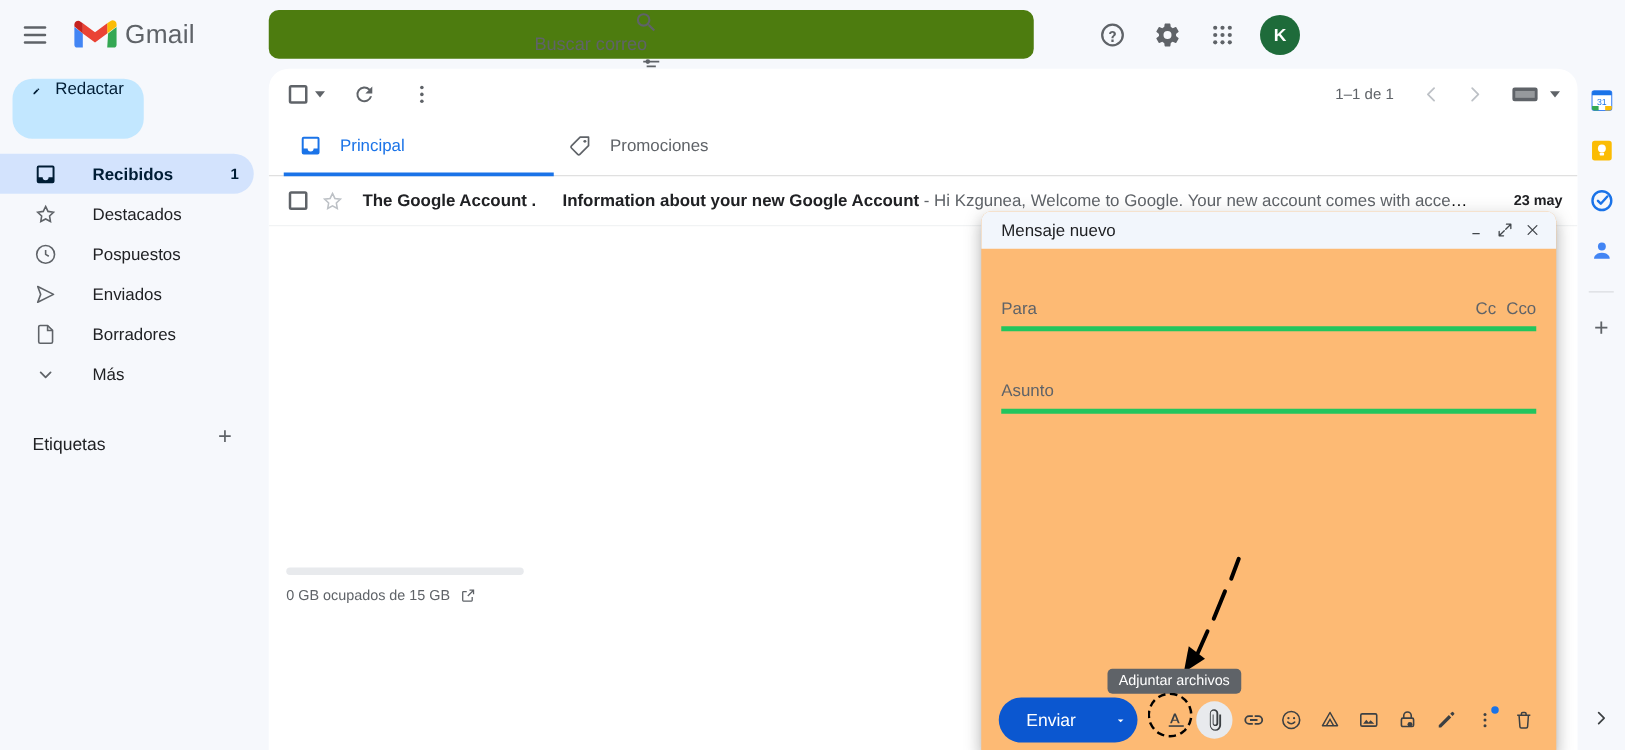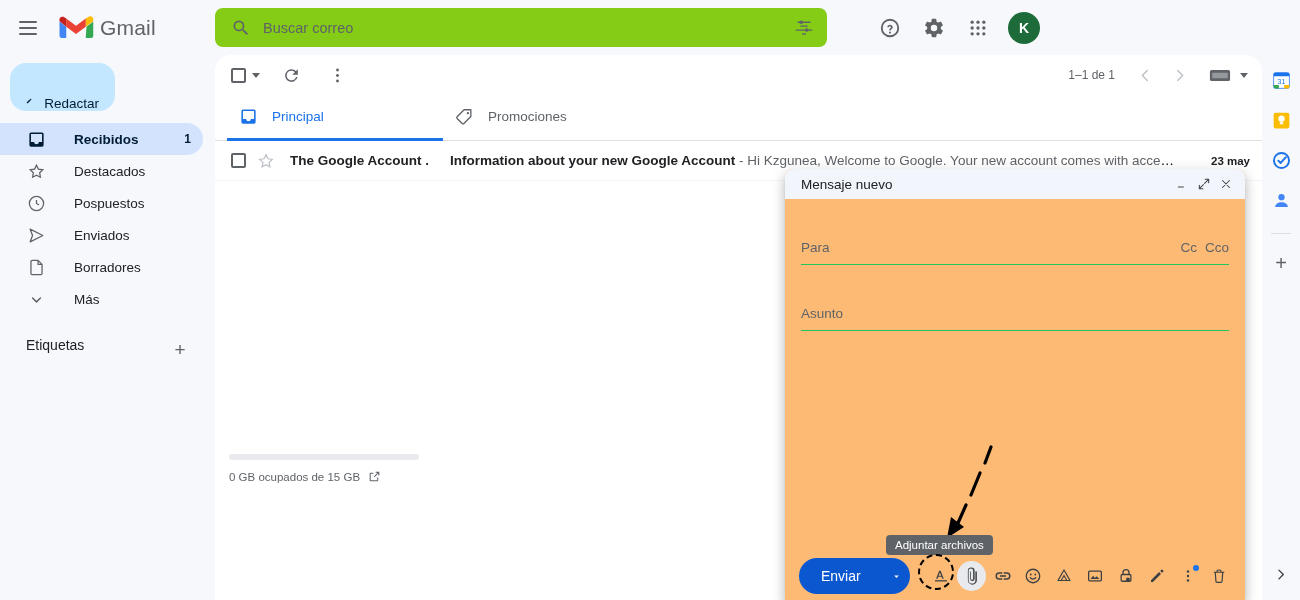--- a/index.html
+++ b/index.html
@@ -23,22 +23,22 @@
     cursor: pointer;
   }
   .hamburger span { display:block; width: 18px; height: 2px; background: #5f6368; border-radius: 1px; }
   .brand { display: flex; align-items: center; gap: 6px; margin-left: 10px; }
   .gmail-logo { width: 36px; height: 27px; }
   .brand-text { font-size: 21px; color: #5f6368; letter-spacing: .2px; }
 
   .searchwrap {
     position: absolute; left: 215px; top: 8px;
     width: 612px; height: 39px;
-    background: #84cc16; border-radius: 8px;
-    display: flex; align-items: center; padding: 0 12px;
+    background: #4d7c0f; border-radius: 8px;
+    display: flex; align-items: center; padding: 0 12px; flex-direction: column;
   }
   .search-icon { width: 20px; height: 20px; margin: 0 12px 0 4px; flex: 0 0 auto; }
   .search-input {
     flex: 1; border: none; background: transparent; outline: none;
     font-family: "Liberation Sans", sans-serif; font-size: 14.5px; color: #202124;
   }
   .search-input::placeholder { color: #5f6368; }
   .filter-icon { width: 22px; height: 22px; cursor: pointer; flex: 0 0 auto; }
 
   .topright { position: absolute; right: 10px; top: 0; height: 55px; display: flex; align-items: center; gap: 4px; }
@@ -48,38 +48,38 @@
   }
   .avatar {
     width: 32px; height: 32px; border-radius: 50%; background: #1e6b3a;
     color: #fff; font-size: 14px; font-weight: bold;
     display: flex; align-items: center; justify-content: center; margin-left: 6px; cursor: pointer;
   }
 
   
   .sidebar { position: absolute; left: 0; top: 55px; width: 215px; height: 545px; background: #f6f8fc; }
   .compose-btn {
-    display: flex; align-items: flex-end; gap: 12px;
+    display: flex; align-items: flex-start; gap: 12px;
     margin: 8px 0 12px 10px; width: 105px; height: 48px;
     background: #c2e7ff; border: none; border-radius: 16px;
     padding: 0 16px; cursor: pointer; font-family: "Liberation Sans", sans-serif;
     font-size: 13.5px; color: #001d35;
   }
   .nav-item {
     display: flex; align-items: center; height: 32px;
     padding: 0 12px 0 26px; margin-right: 12px;
     border-radius: 0 16px 16px 0; cursor: pointer;
     font-size: 13.5px; color: #202124; gap: 10px;
   }
   .nav-item.active { background: #d3e3fd; font-weight: bold; color: #001d35; }
   .nav-ico { width: 20px; height: 20px; margin-right: 18px; flex: 0 0 auto; display:flex; align-items:center; justify-content:center; }
   .nav-label { flex: 1; }
   .nav-count { font-size: 12px; font-weight: bold; }
   .labels-head {
-    display: flex; align-items: flex-start; justify-content: space-between;
+    display: flex; align-items: flex-end; justify-content: space-between;
     margin: 22px 22px 0 26px; font-size: 14px; color: #202124;
   }
   .plus-btn { width: 26px; height: 26px; border-radius: 50%; display:flex; align-items:center; justify-content:center; cursor:pointer; font-size: 19px; color:#5f6368; }
 
   
   .mainpanel {
     position: absolute; left: 215px; top: 55px;
     width: 1047px; height: 545px;
     background: #fff; border-radius: 16px 16px 0 0; overflow: hidden;
   }
@@ -139,21 +139,21 @@
     display: flex; flex-direction: column; overflow: hidden; gap: 32px;
   }
   .cp-header {
     height: 30px; background: #f2f6fc; display: flex; align-items: center;
     padding: 0 8px 0 16px; cursor: move;
   }
   .cp-title { font-size: 13.5px; color: #202124; flex: 1; }
   .cp-ctl { width: 22px; height: 22px; display:flex;align-items:center;justify-content:center;cursor:pointer;color:#41464b; }
   .cp-field {
     display: flex; align-items: center; height: 34px;
-    margin: 0 16px; border-bottom: 1px solid #22c55e; font-size: 13.5px; color: #5f6368;
+    margin: 0 16px; border-bottom: 4px solid #22c55e; font-size: 13.5px; color: #5f6368;
   }
   .cp-field input {
     flex: 1; border: none; outline: none; background: transparent;
     font-family: "Liberation Sans", sans-serif; font-size: 13.5px; color: #202124;
   }
   .cp-field input::placeholder { color: #5f6368; }
   .cc-bcc { display: flex; gap: 8px; font-size: 13.5px; color: #5f6368; }
   .cc-bcc span { cursor: pointer; }
   .cp-body { flex: 1; margin: 8px 16px; font-size: 13px; outline: none; }
   .cp-toolbar { height: 48px; display: flex; align-items: center; padding: 0 12px 0 14px; gap: 2px; }

